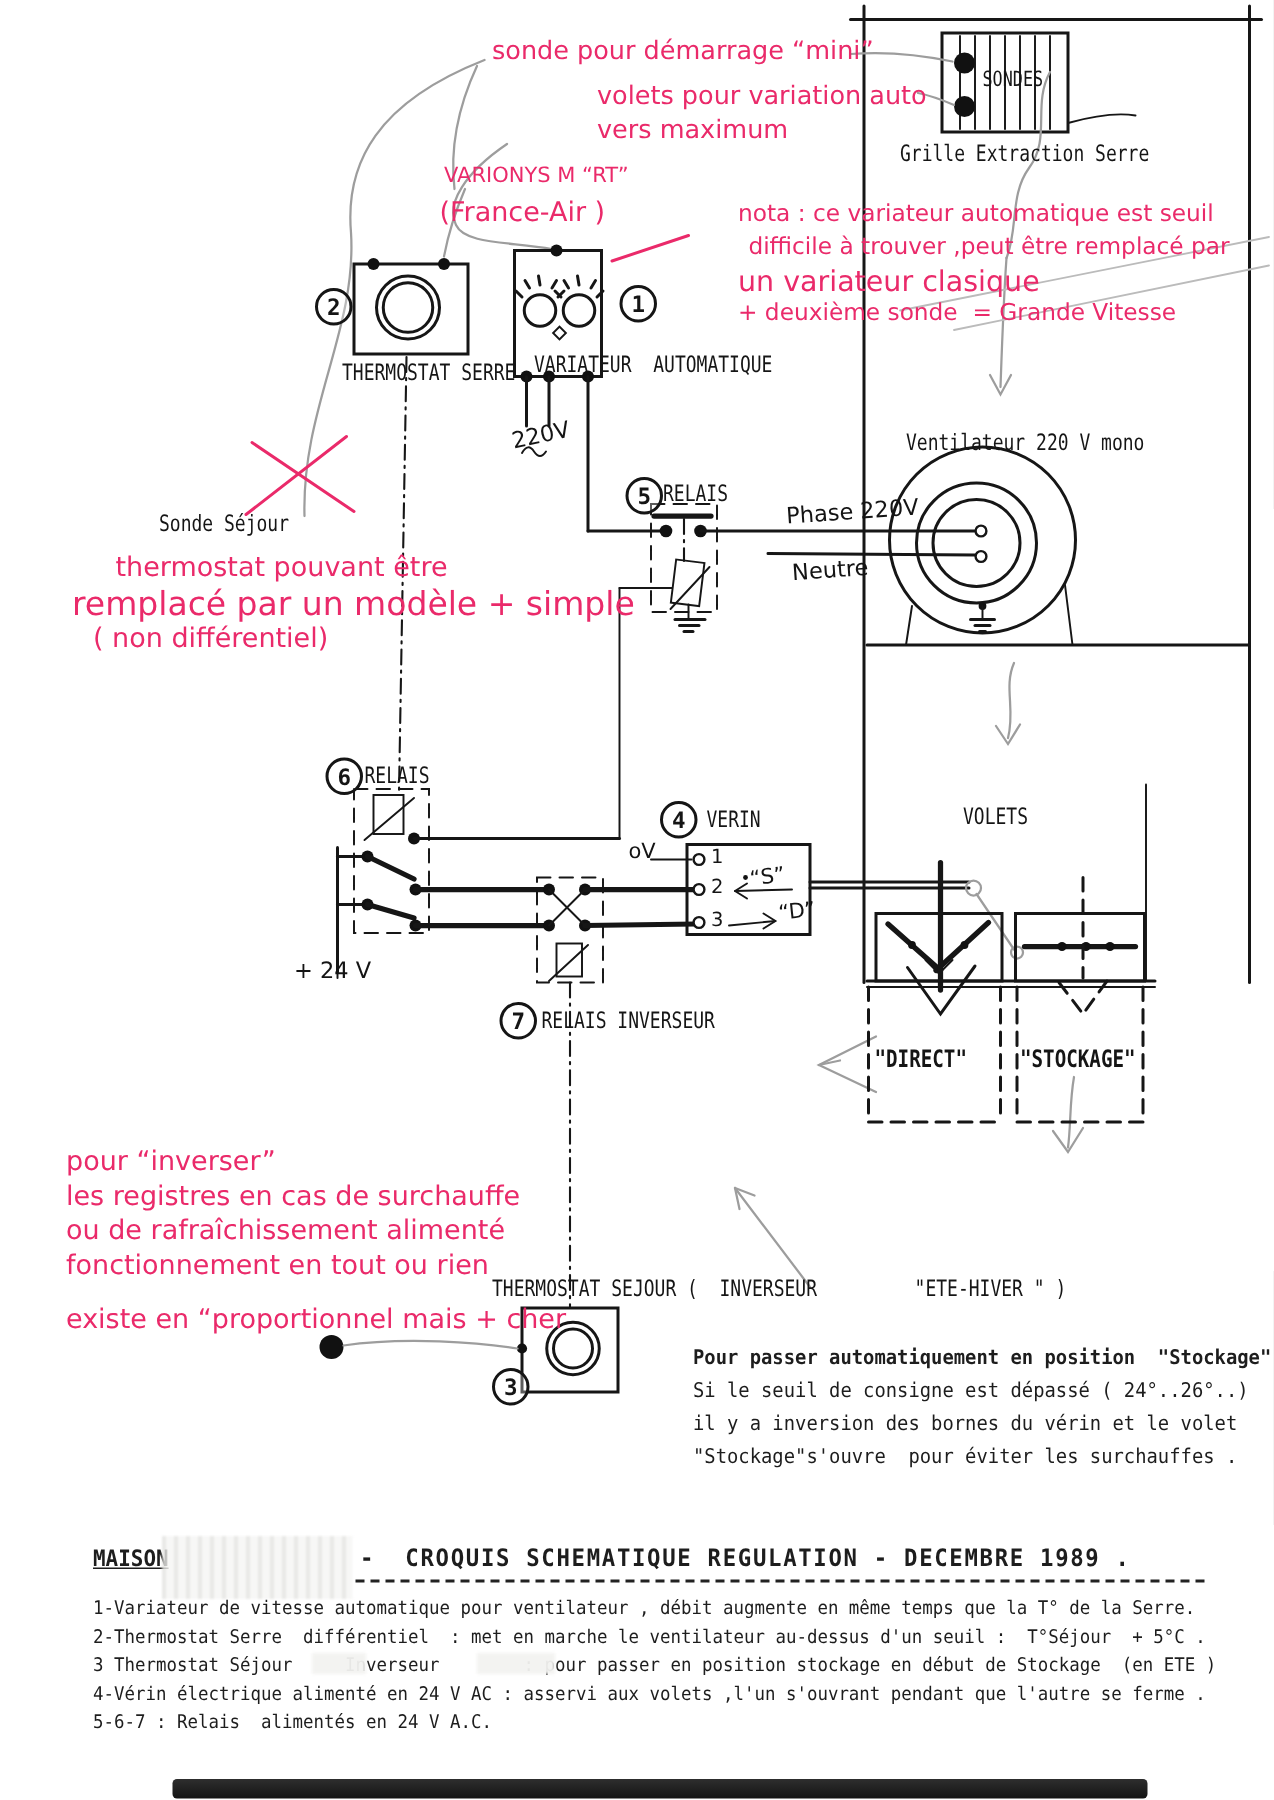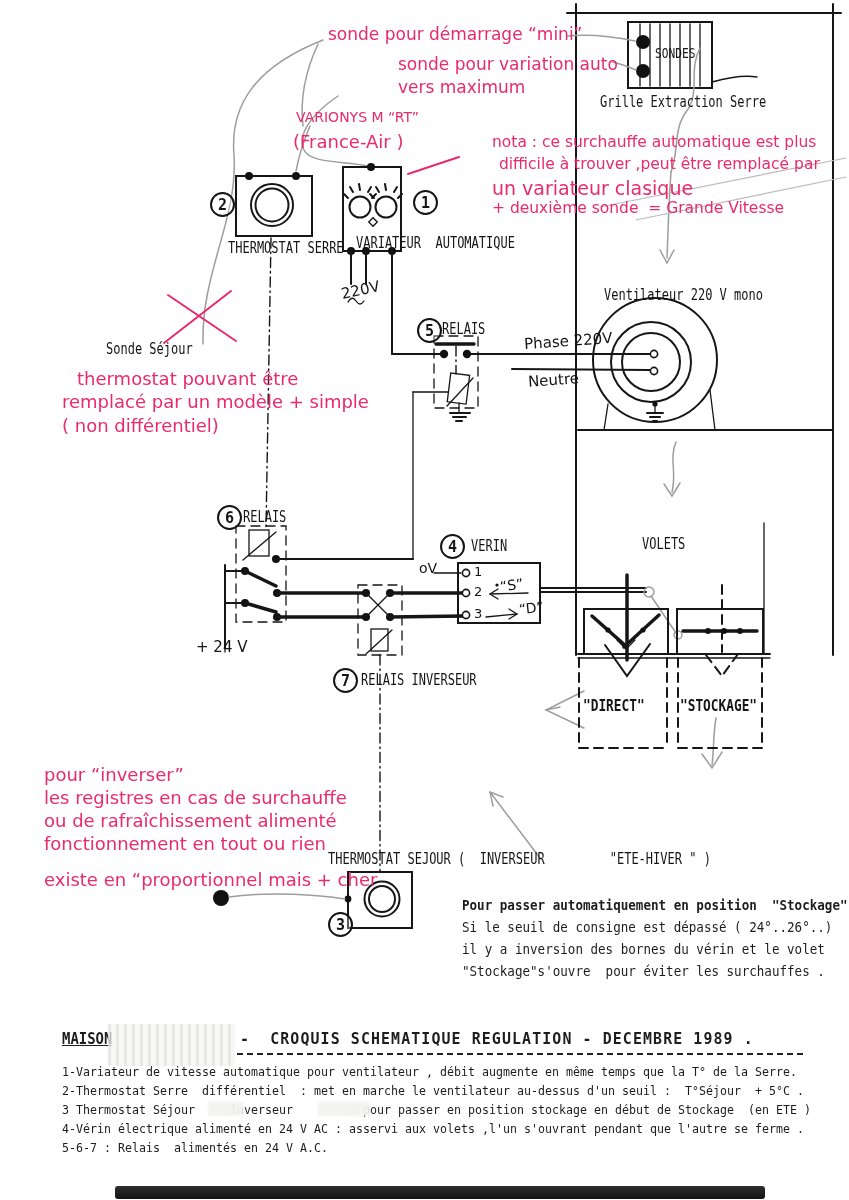--- a/index.html
+++ b/index.html
@@ -249,30 +249,30 @@
   </g>
 
   <g>
     <line class="pinkline" x1="168" y1="295" x2="236" y2="341" stroke-width="5"></line>
     <line class="pinkline" x1="231" y1="291" x2="164" y2="343" stroke-width="5"></line>
     <line class="pinkline" x1="408" y1="174" x2="459" y2="157" stroke-width="6"></line>
   </g>
 </svg>
 
 <div class="abs pink" style="left:328px;top:24px;font-size:17px">sonde pour démarrage “mini”</div>
-<div class="abs pink" style="left:398px;top:54px;font-size:17px">sonde pour variation auto</div>
+<div class="abs pink" style="left:398px;top:54px;font-size:17px">volets pour variation auto</div>
 <div class="abs pink" style="left:398px;top:77px;font-size:17px">vers maximum</div>
 <div class="abs pink" style="left:296px;top:109px;font-size:14px">VARIONYS M “RT”</div>
 <div class="abs pink" style="left:293px;top:131px;font-size:18px">(France-Air )</div>
-<div class="abs pink" style="left:492px;top:133px;font-size:15.5px">nota : ce surchauffe automatique est plus</div>
+<div class="abs pink" style="left:492px;top:133px;font-size:15.5px">nota : ce variateur automatique est seuil</div>
 <div class="abs pink" style="left:494px;top:155px;font-size:15.5px"> difficile à trouver ,peut être remplacé par</div>
 <div class="abs pink" style="left:492px;top:177px;font-size:19px">un variateur clasique</div>
 <div class="abs pink" style="left:492px;top:199px;font-size:15.5px">+ deuxième sonde  = Grande Vitesse</div>
 <div class="abs pink" style="left:77px;top:368px;font-size:18px">thermostat pouvant être</div>
-<div class="abs pink" style="left:62px;top:391px;font-size:18px">remplacé par un modèle + simple</div>
+<div class="abs pink" style="left:48px;top:391px;font-size:22px">remplacé par un modèle + simple</div>
 <div class="abs pink" style="left:62px;top:415px;font-size:18px">( non différentiel)</div>
 <div class="abs pink" style="left:44px;top:764px;font-size:18px">pour “inverser”</div>
 <div class="abs pink" style="left:44px;top:787px;font-size:18px">les registres en cas de surchauffe</div>
 <div class="abs pink" style="left:44px;top:810px;font-size:18px">ou de rafraîchissement alimenté</div>
 <div class="abs pink" style="left:44px;top:869px;font-size:18px">existe en “proportionnel mais + cher</div>
 <div class="abs pink" style="left:44px;top:833px;font-size:18px">fonctionnement en tout ou rien</div>
 
 <div class="abs tech" style="left:655px;top:45px;font-size:14px">SONDES</div>
 <div class="abs tech" style="left:600px;top:93px;font-size:15px">Grille Extraction Serre</div>
 <div class="abs tech" style="left:228px;top:239px;font-size:15px">THERMOSTAT SERRE</div>

